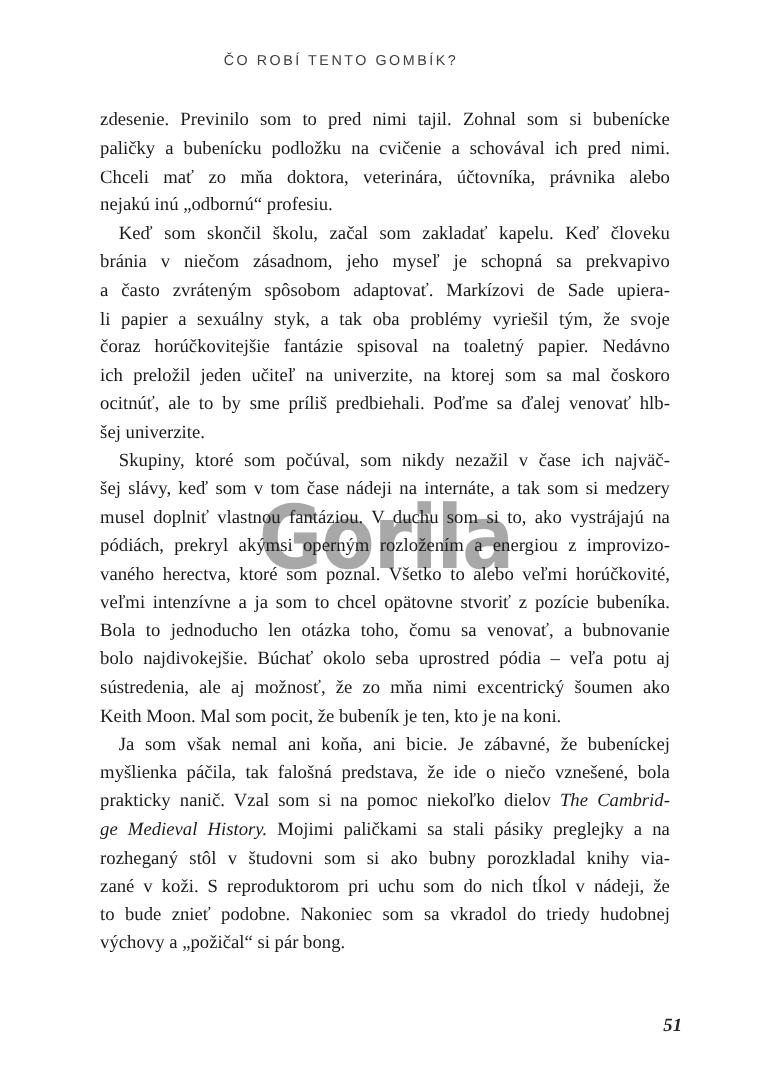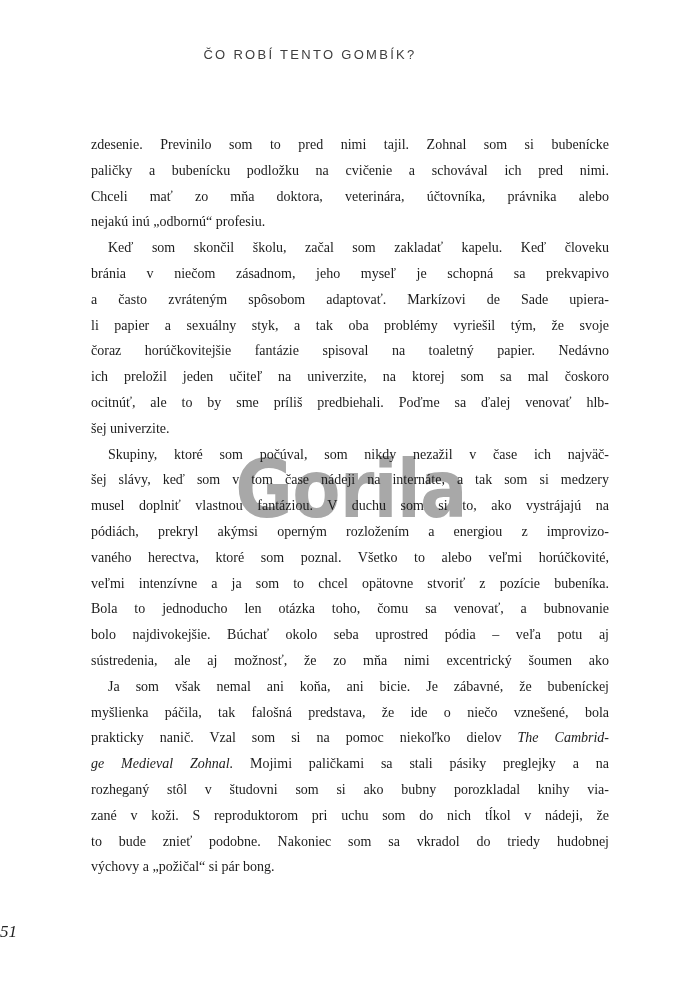--- a/index.html
+++ b/index.html
@@ -36,43 +36,43 @@
     color: #a8a8a8;
     z-index: 1;
     white-space: nowrap;
   }
   .body-text {
     position: absolute;
     left: 91px;
     top: 96px;
     width: 518px;
     z-index: 2;
-    font-size: 14px;
+    font-size: 17px;
     line-height: 25.8px;
     color: #1b1b1b;
     hyphens: none;
-    margin-top: 36px;
   }
   .line {
     text-align: justify;
     text-align-last: justify;
   }
   .line.last { text-align-last: left; }
   .line.indent { padding-left: 17px; }
   .it { font-style: italic; }
   .page-number {
     position: absolute;
     top: 922px;
     left: 0;
     width: 100%;
-    text-align: left;
+    text-align: right;
     font-style: italic;
     font-size: 17px;
     color: #242424;
     z-index: 2;
+    font-weight: bold;
   }
 </style>
 </head>
 <body>
 
 <div class="page">
   <div class="running-header">ČO ROBÍ TENTO GOMBÍK?</div>
 
   <div class="watermark">Gorila</div>
 
@@ -91,24 +91,25 @@
       <div class="line last">šej univerzite.</div>
       <div class="line indent">Skupiny, ktoré som počúval, som nikdy nezažil v čase ich najväč-</div>
       <div class="line">šej slávy, keď som v tom čase nádeji na internáte, a tak som si medzery</div>
       <div class="line">musel doplniť vlastnou fantáziou. V duchu som si to, ako vystrájajú na</div>
       <div class="line">pódiách, prekryl akýmsi operným rozložením a energiou z improvizo-</div>
       <div class="line">vaného herectva, ktoré som poznal. Všetko to alebo veľmi horúčkovité,</div>
       <div class="line">veľmi intenzívne a ja som to chcel opätovne stvoriť z pozície bubeníka.</div>
       <div class="line">Bola to jednoducho len otázka toho, čomu sa venovať, a bubnovanie</div>
       <div class="line">bolo najdivokejšie. Búchať okolo seba uprostred pódia – veľa potu aj</div>
       <div class="line">sústredenia, ale aj možnosť, že zo mňa nimi excentrický šoumen ako</div>
+      <div class="line last">Keith Moon. Mal som pocit, že bubeník je ten, kto je na koni.</div>
       <div class="line indent">Ja som však nemal ani koňa, ani bicie. Je zábavné, že bubeníckej</div>
       <div class="line">myšlienka páčila, tak falošná predstava, že ide o niečo vznešené, bola</div>
       <div class="line"><span>prakticky nanič. Vzal som si na pomoc niekoľko dielov </span><span class="it">The Cambrid-</span></div>
-      <div class="line"><span class="it">ge Medieval Zohnal.</span><span> Mojimi paličkami sa stali pásiky preglejky a na</span></div>
+      <div class="line"><span class="it">ge Medieval History.</span><span> Mojimi paličkami sa stali pásiky preglejky a na</span></div>
       <div class="line">rozheganý stôl v študovni som si ako bubny porozkladal knihy via-</div>
       <div class="line">zané v koži. S reproduktorom pri uchu som do nich tĺkol v nádeji, že</div>
       <div class="line">to bude znieť podobne. Nakoniec som sa vkradol do triedy hudobnej</div>
       <div class="line last">výchovy a „požičal“ si pár bong.</div>
     </div>
 
   <div class="page-number">51</div>
 </div>
 
 </body></html>

